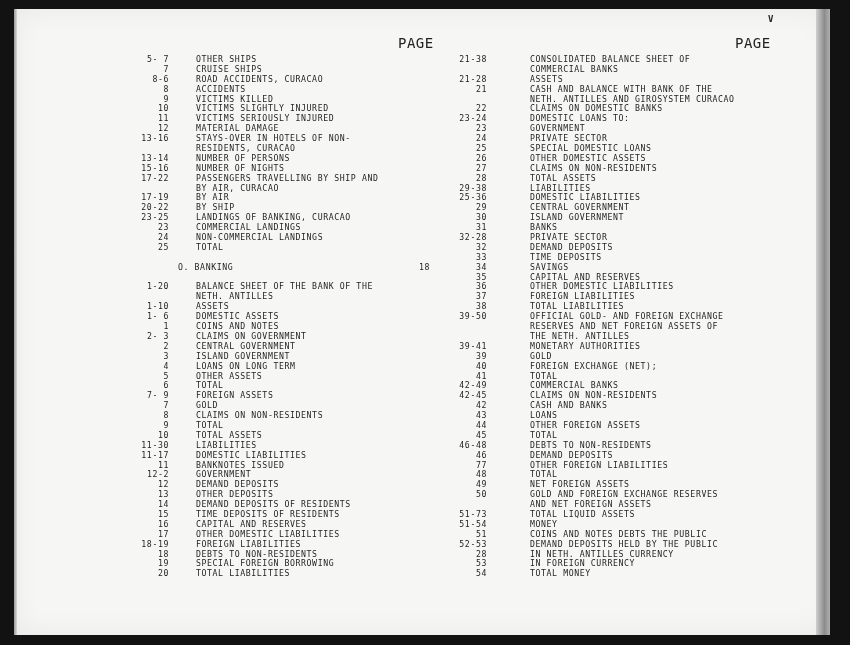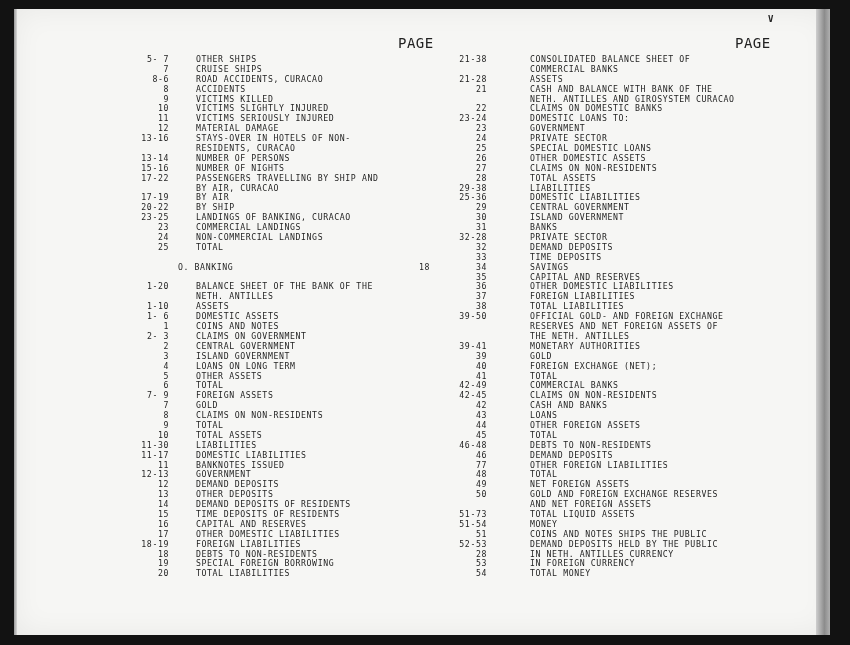--- a/index.html
+++ b/index.html
@@ -273,21 +273,21 @@
         </div>
         <div class="row">
           <span class="ref">11-17</span>
           <span class="label">DOMESTIC LIABILITIES</span>
         </div>
         <div class="row">
           <span class="ref">11</span>
           <span class="label">BANKNOTES ISSUED</span>
         </div>
         <div class="row">
-          <span class="ref">12-13</span>
+          <span class="ref">12-2</span>
           <span class="label">GOVERNMENT</span>
         </div>
         <div class="row">
           <span class="ref">12</span>
           <span class="label">DEMAND DEPOSITS</span>
         </div>
         <div class="row">
           <span class="ref">13</span>
           <span class="label">OTHER DEPOSITS</span>
         </div>
@@ -512,21 +512,21 @@
         <div class="row">
           <span class="ref">51-73</span>
           <span class="label">TOTAL LIQUID ASSETS</span>
         </div>
         <div class="row">
           <span class="ref">51-54</span>
           <span class="label">MONEY</span>
         </div>
         <div class="row">
           <span class="ref">51</span>
-          <span class="label">COINS AND NOTES SHIPS THE PUBLIC</span>
+          <span class="label">COINS AND NOTES DEBTS THE PUBLIC</span>
         </div>
         <div class="row">
           <span class="ref">52-53</span>
           <span class="label">DEMAND DEPOSITS HELD BY THE PUBLIC</span>
         </div>
         <div class="row">
           <span class="ref">28</span>
           <span class="label">IN NETH. ANTILLES CURRENCY</span>
         </div>
         <div class="row">

